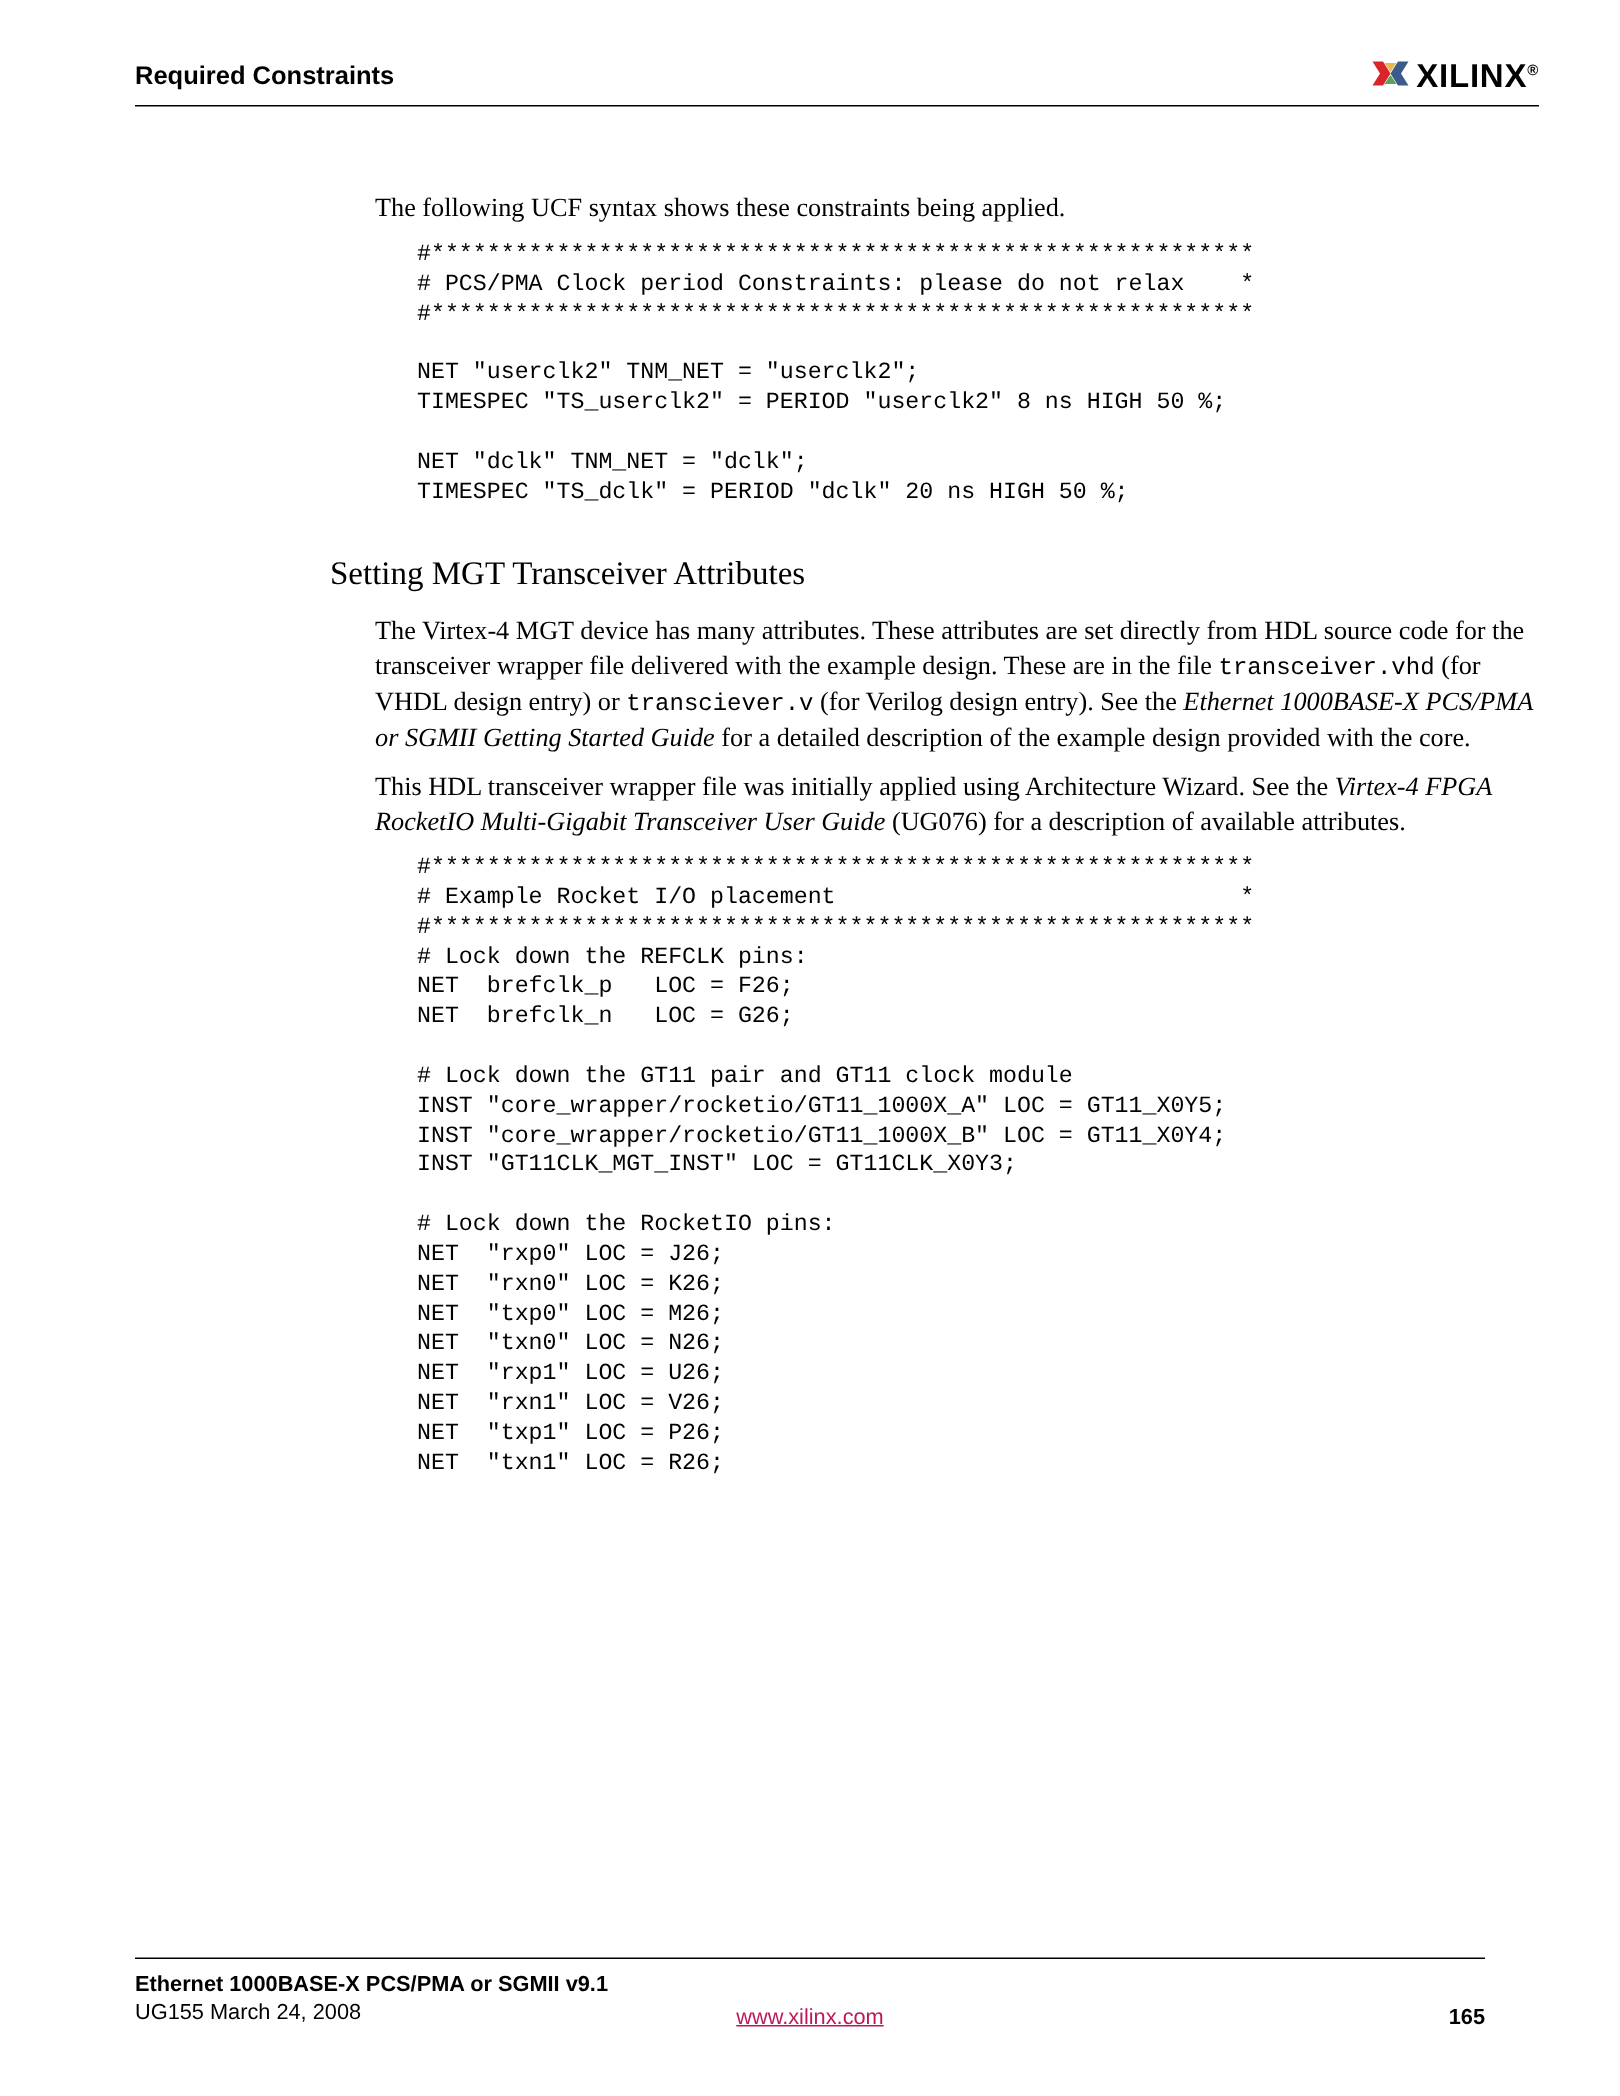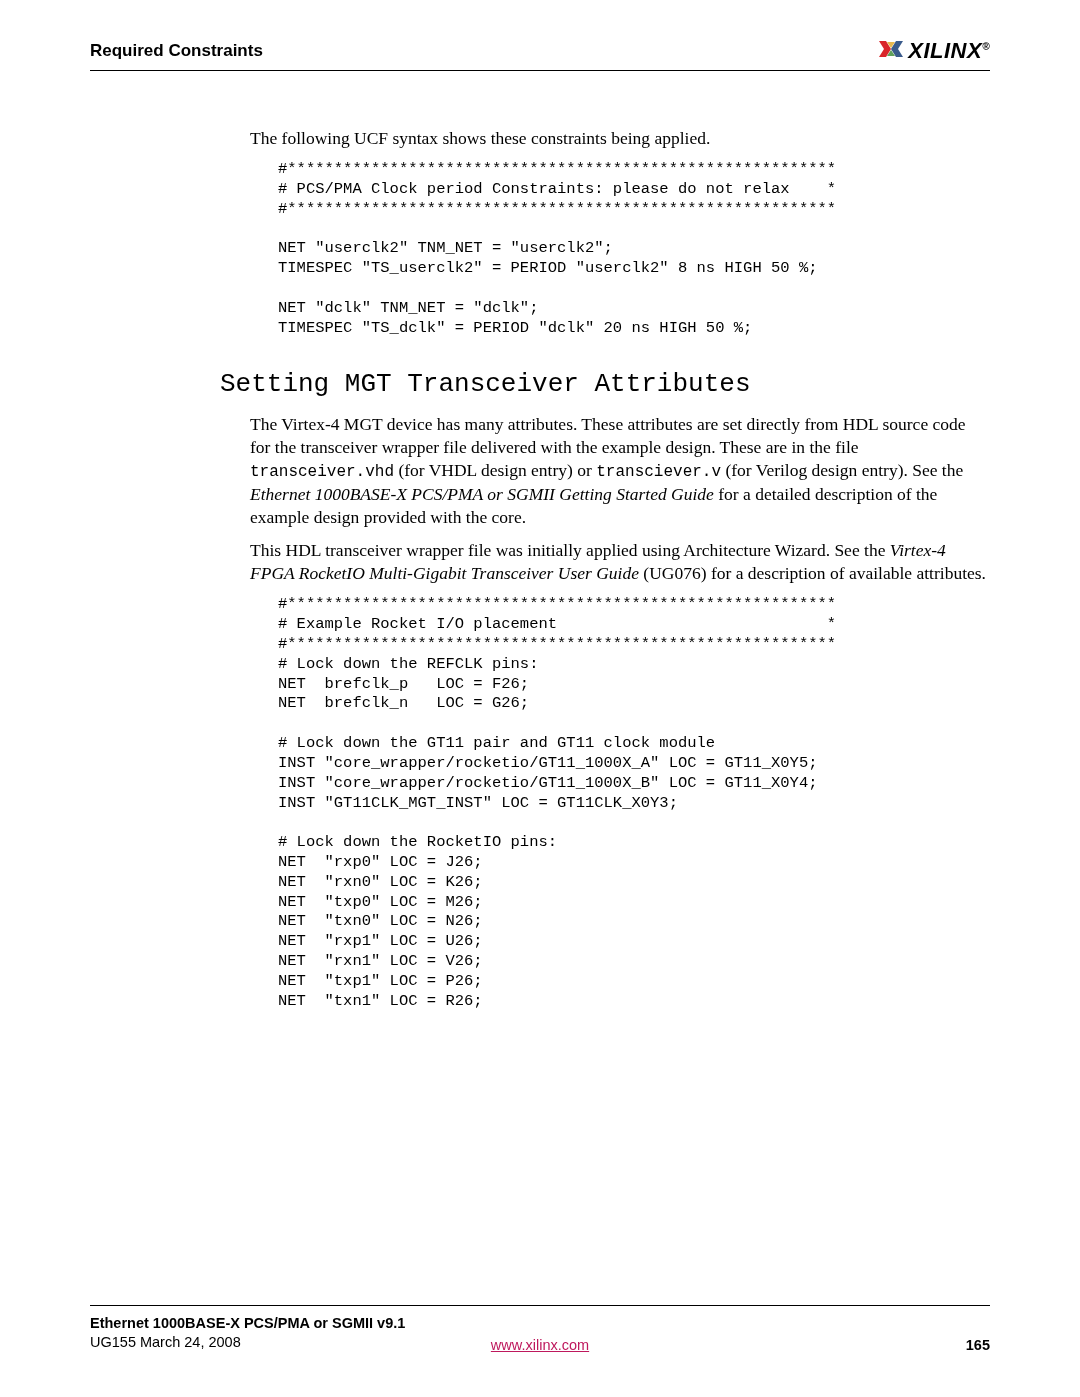--- a/index.html
+++ b/index.html
@@ -5,21 +5,21 @@
   * { margin: 0; padding: 0; box-sizing: border-box; }
   body {
     width: 1080px;
     height: 1397px;
     background: #ffffff;
     font-family: Georgia, 'Times New Roman', serif;
     position: relative;
     color: #000;
   }
   .page {
-    padding: 38px 90px 44px 90px;
+    padding: 38px 54px 44px 90px;
     height: 100%;
     position: relative;
   }
   .header {
     display: flex;
     justify-content: space-between;
     align-items: center;
     border-bottom: 1.5px solid #000;
     padding-bottom: 6px;
     margin-bottom: 56px;
@@ -35,42 +35,41 @@
     gap: 4px;
   }
   .logo-mark {
     display: inline-flex;
   }
   .logo-text {
     font-family: Arial, Helvetica, sans-serif;
     font-weight: 900;
     font-size: 22px;
     letter-spacing: 0.5px;
-    font-style: italic;
   }
   .logo sup {
     font-size: 10px;
     vertical-align: super;
   }
   .content { padding-left: 160px; }
   .body-para {
     font-size: 17.5px;
     line-height: 1.32;
     margin-bottom: 10px;
   }
   .code-block {
     font-family: 'Courier New', Courier, monospace;
     font-size: 15.5px;
     line-height: 1.28;
     white-space: pre;
     margin: 10px 0 30px 28px;
   }
   .h2 {
-    font-family: Liberation Mono, monospace;
-    font-size: 26px;
+    font-family: Liberation Serif, serif;
+    font-size: 22px;
     font-weight: normal;
     margin: 20px 0 14px -30px;
   }
   .inline-code {
     font-family: 'Courier New', Courier, monospace;
     font-size: 16px;
   }
   .italic { font-style: italic; }
   .footer {
     position: absolute;

